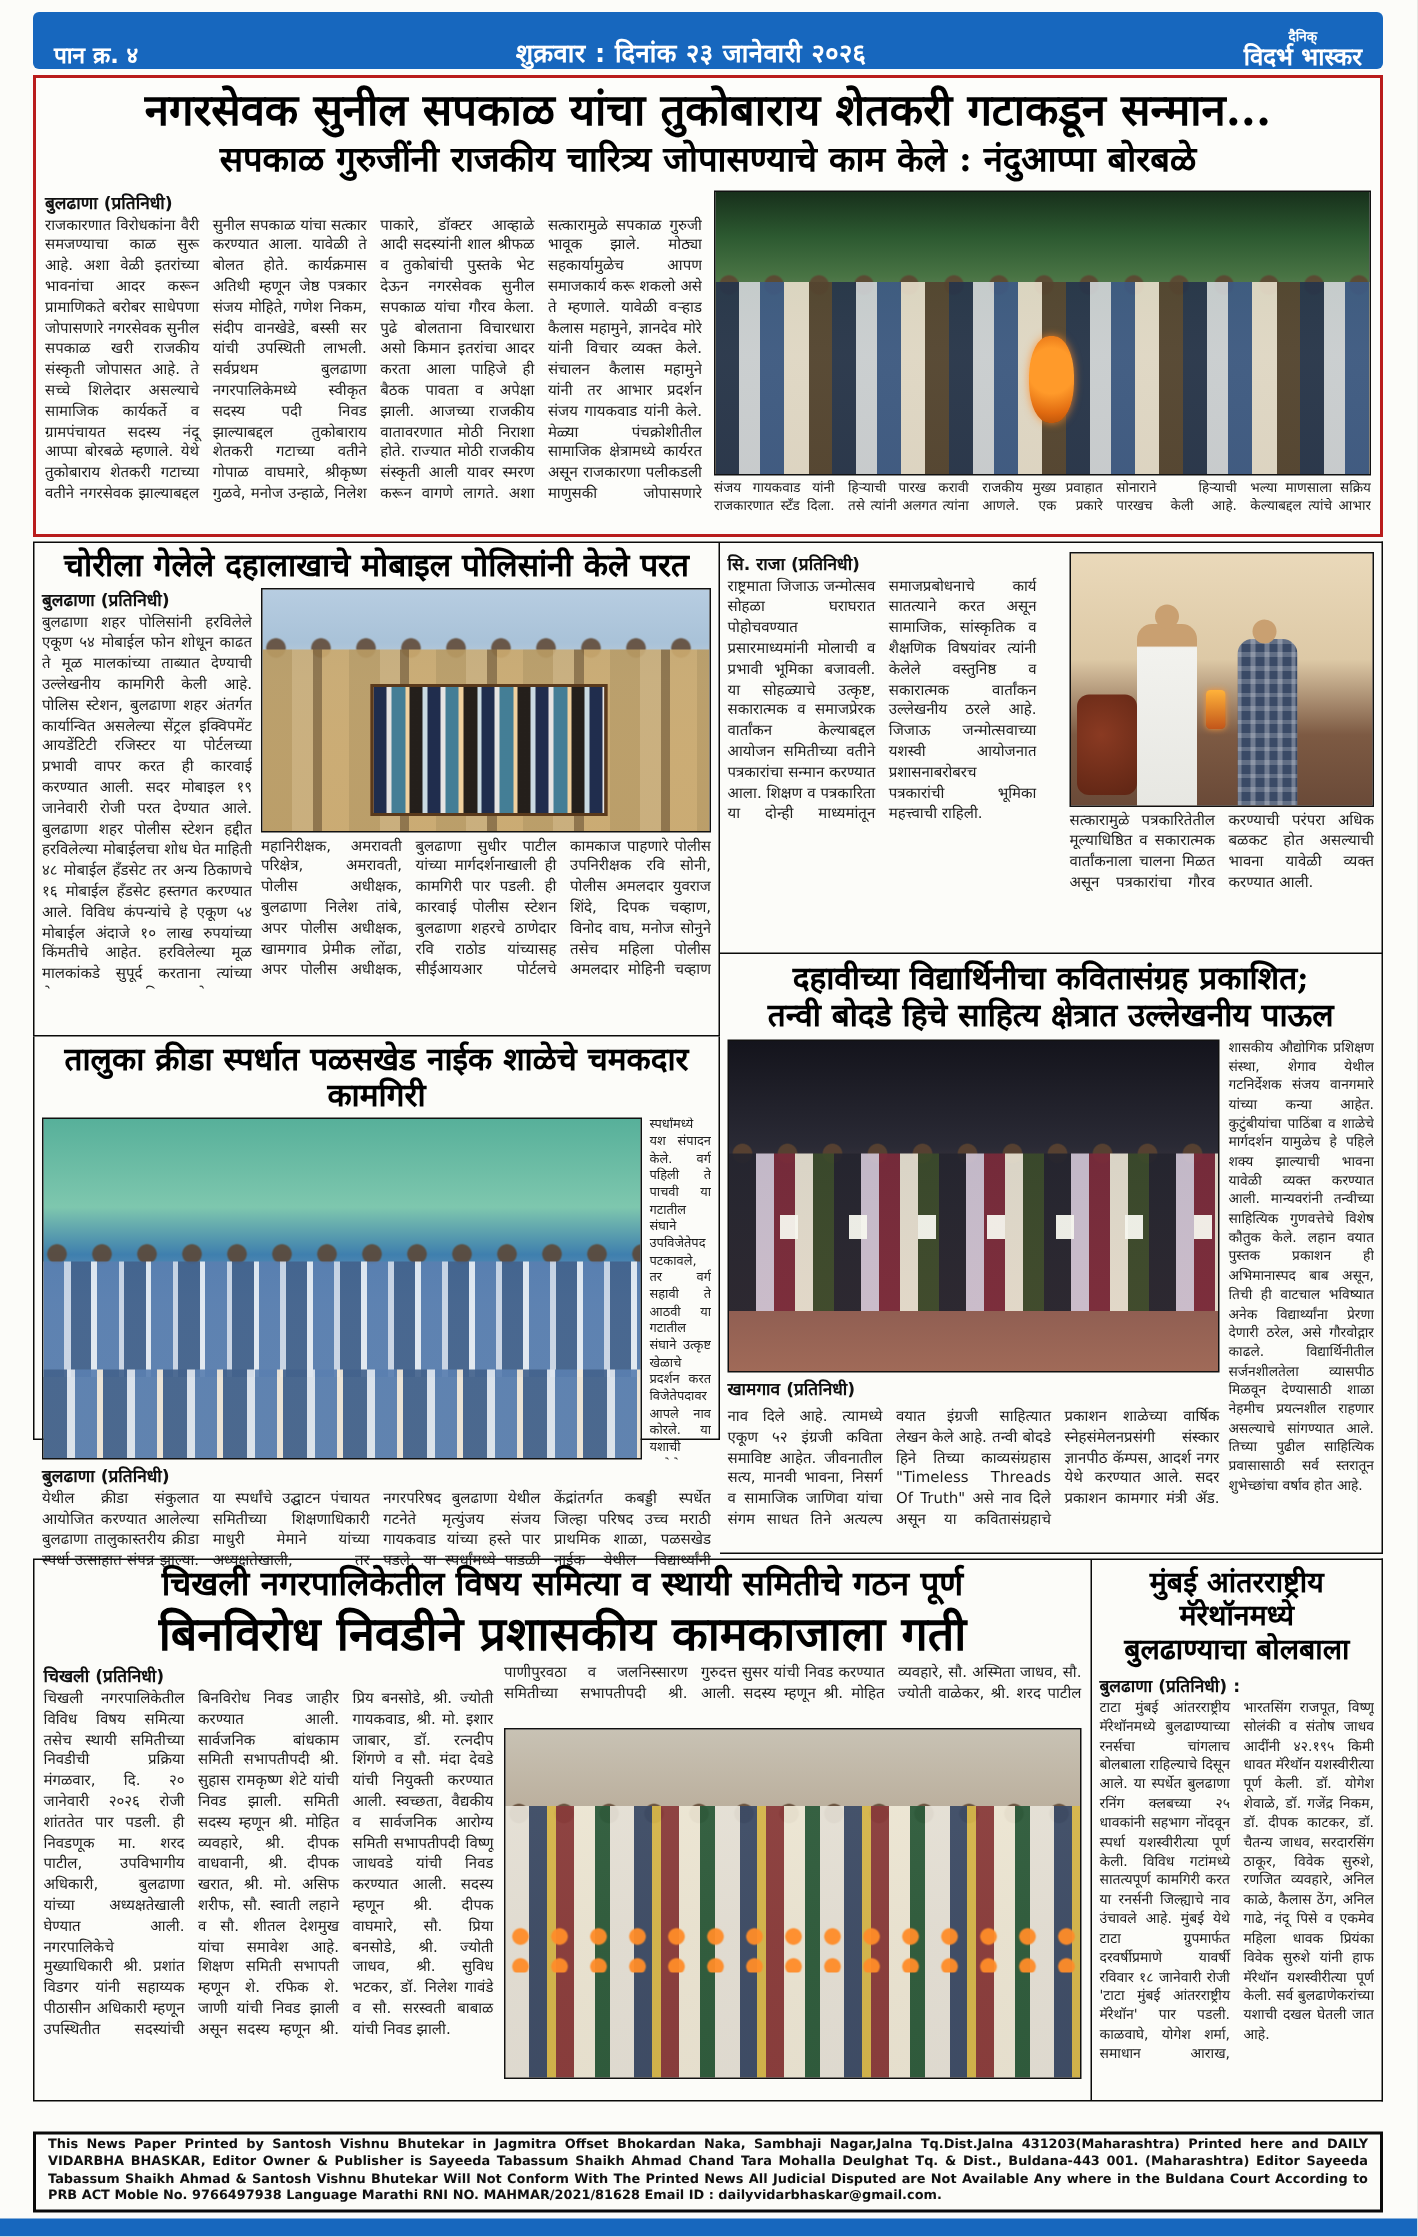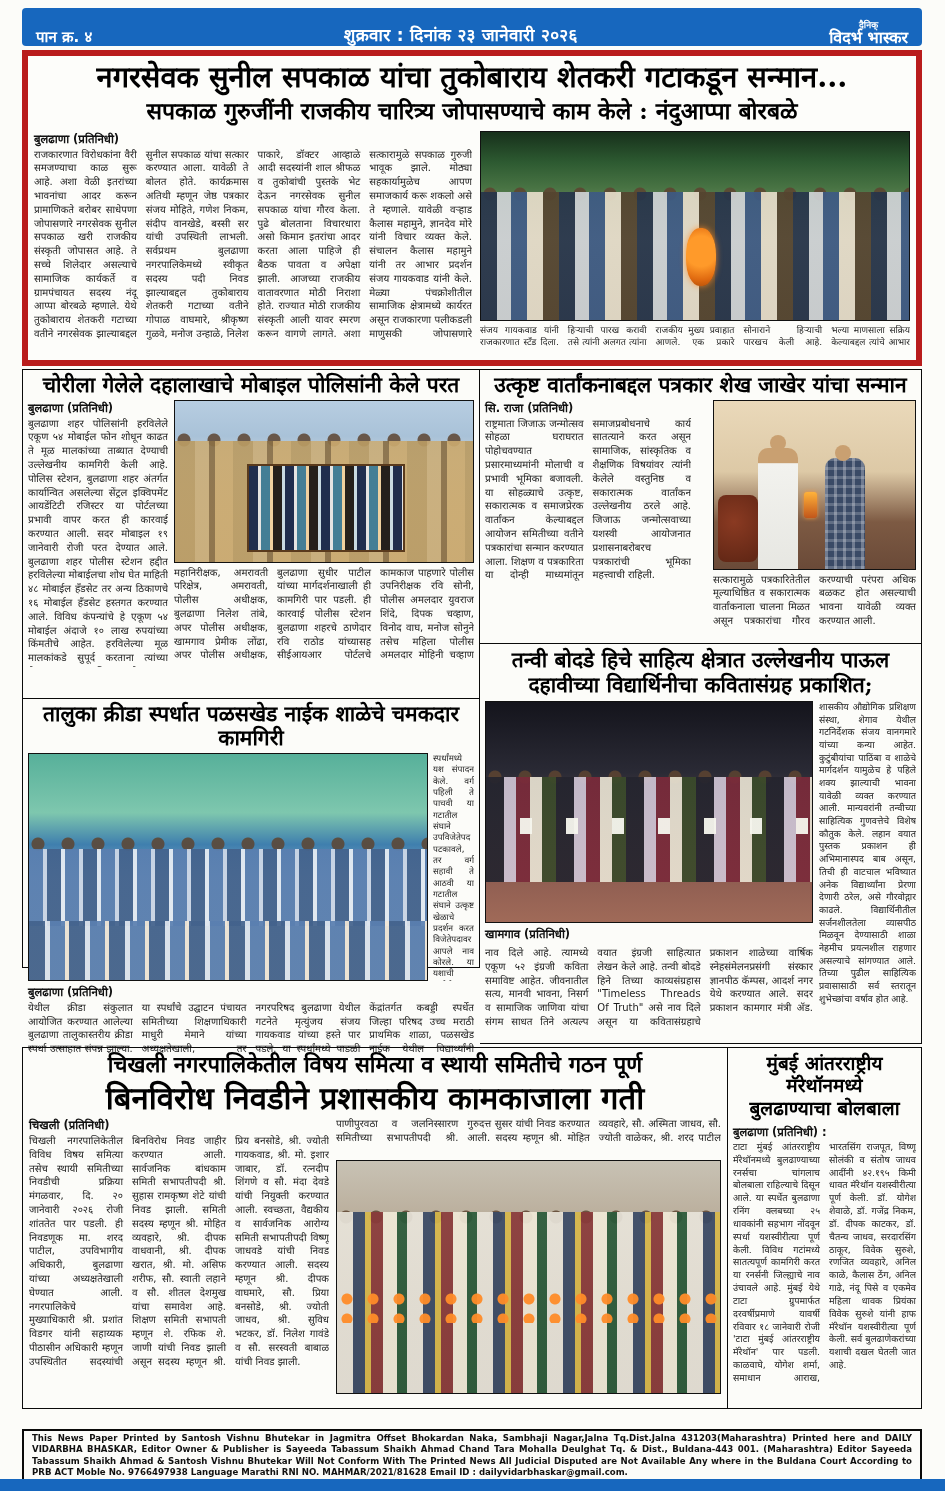--- a/index.html
+++ b/index.html
@@ -7,21 +7,21 @@
   .inner{position:absolute;left:22px;top:8px;width:900px;}
   
   .topbar{display:flex;align-items:flex-end;justify-content:space-between;height:38px;
     border-radius:4px;padding:0 14px;box-sizing:border-box;color:#fff;}
   .topbar .pn{font-size:15px;font-weight:bold;}
   .topbar .dt{font-size:17px;font-weight:bold;letter-spacing:.3px;}
   .mast{display:flex;flex-direction:column;align-items:center;line-height:1;}
   .mast .mt{font-size:9px;font-weight:bold;}
   .mast .mm{font-size:16px;font-weight:bold;}
   
-  .art{box-sizing:border-box;border:6px solid #b91c1c;background:#fdfdfa;}
+  .art{box-sizing:border-box;border:2px solid #b91c1c;background:#fdfdfa;}
   .hl{font-family:"DejaVu Serif",serif;color:#000;text-align:center;font-weight:bold;margin:0;}
   .byline{font-weight:bold;font-size:11.5px;color:#111;margin:0 0 2px 0;}
   .bodytx{font-size:10px;line-height:1.38;color:#1c1c1c;text-align:justify;word-break:break-word;}
   .cols{column-gap:9px;overflow:hidden;}
   .c2{column-count:2}.c3{column-count:3}.c4{column-count:4}.c5{column-count:5}
   .photo{position:relative;border:1.5px solid #111;overflow:hidden;box-sizing:border-box;}
   .crowd{position:absolute;left:0;right:0;opacity:.92;}
   .heads{position:absolute;left:0;right:0;height:18px;
     background-image:radial-gradient(circle at 9px 9px, #5d4430 6px, rgba(0,0,0,0) 7px);
     background-size:30px 18px;opacity:.85;}
@@ -185,41 +185,40 @@
             </div>
           </div>
           <p class="byline" style="margin-top:3px;">बुलढाणा (प्रतिनिधी)</p>
           <div class="bodytx cols c4" style="height:66px;">येथील क्रीडा संकुलात आयोजित करण्यात आलेल्या बुलढाणा तालुकास्तरीय क्रीडा स्पर्धा उत्साहात संपन्न झाल्या. या स्पर्धांचे उद्घाटन पंचायत समितीच्या शिक्षणाधिकारी माधुरी मेमाने यांच्या अध्यक्षतेखाली, तर नगरपरिषद बुलढाणा येथील गटनेते मृत्युंजय संजय गायकवाड यांच्या हस्ते पार पडले. या स्पर्धांमध्ये पाडळी केंद्रांतर्गत कबड्डी स्पर्धेत जिल्हा परिषद उच्च मराठी प्राथमिक शाळा, पळसखेड नाईक येथील विद्यार्थ्यांनी चमकदार कामगिरी केली. तालुकास्तरीय स्पर्धांमुळे विद्यार्थ्यांमध्ये क्रीडास्पर्धेंची आवड वाढीस लागली असून, भविष्यातील उत्कृष्ट खेळाडू घडविण्यास या उपक्रमातून निश्चितच चालना मिळणार आहे.</div>
         </section>
       </div>
 
       <div class="stackR">
 
         <section class="art2" style="height:275px;border-left:none;">
-          <h3 class="hl h3a">उत्कृष्ट वार्तांकनाबद्दल पत्रकार शेख जाखेर यांचा सन्मान</h3>
           <div class="patrow">
             <div class="patleft">
               <p class="byline">सि. राजा (प्रतिनिधी)</p>
               <div class="bodytx cols c2" style="height:212px;">राष्ट्रमाता जिजाऊ जन्मोत्सव सोहळा घराघरात पोहोचवण्यात प्रसारमाध्यमांनी मोलाची व प्रभावी भूमिका बजावली. या सोहळ्याचे उत्कृष्ट, सकारात्मक व समाजप्रेरक वार्तांकन केल्याबद्दल आयोजन समितीच्या वतीने पत्रकारांचा सन्मान करण्यात आला. शिक्षण व पत्रकारिता या दोन्ही माध्यमांतून समाजप्रबोधनाचे कार्य सातत्याने करत असून सामाजिक, सांस्कृतिक व शैक्षणिक विषयांवर त्यांनी केलेले वस्तुनिष्ठ व सकारात्मक वार्तांकन उल्लेखनीय ठरले आहे. जिजाऊ जन्मोत्सवाच्या यशस्वी आयोजनात प्रशासनाबरोबरच पत्रकारांची भूमिका महत्त्वाची राहिली.</div>
             </div>
             <div class="patright">
               <div class="photo ph-award">
                 <div class="chair"></div>
                 <div class="fig white"></div>
                 <div class="fig plaid"></div>
                 <div class="trophy"></div>
               </div>
               <div class="bodytx cols c2" style="height:56px;">सत्कारामुळे पत्रकारितेतील मूल्याधिष्ठित व सकारात्मक वार्तांकनाला चालना मिळत असून पत्रकारांचा गौरव करण्याची परंपरा अधिक बळकट होत असल्याची भावना यावेळी व्यक्त करण्यात आली.</div>
             </div>
           </div>
         </section>
 
         <section class="art2" style="height:400px;border-left:none;border-top:none;">
+          <h3 class="hl h3b">दहावीच्या विद्यार्थिनीचा  कवितासंग्रह प्रकाशित;</h3>
           <h3 class="hl h3b">तन्वी बोदडे हिचे साहित्य क्षेत्रात उल्लेखनीय पाऊल</h3>
-          <h3 class="hl h3b">दहावीच्या विद्यार्थिनीचा  कवितासंग्रह प्रकाशित;</h3>
           <div class="kavrow">
             <div class="kavleft">
               <div class="photo ph-stage">
                 <div class="heads"></div>
                 <div class="crowd"></div>
                 <div class="books"></div>
               </div>
               <p class="byline">खामगाव (प्रतिनिधी)</p>
               <div class="bodytx cols c3" style="height:92px;">नाव दिले आहे. त्यामध्ये एकूण ५२ इंग्रजी कविता समाविष्ट आहेत. जीवनातील सत्य, मानवी भावना, निसर्ग व सामाजिक जाणिवा यांचा संगम साधत तिने अत्यल्प वयात इंग्रजी साहित्यात लेखन केले आहे. तन्वी बोदडे हिने तिच्या काव्यसंग्रहास "Timeless Threads Of Truth" असे नाव दिले असून या कवितासंग्रहाचे प्रकाशन शाळेच्या वार्षिक स्नेहसंमेलनप्रसंगी संस्कार ज्ञानपीठ कॅम्पस, आदर्श नगर येथे करण्यात आले. सदर प्रकाशन कामगार मंत्री ॲड. आकाश फुंडकर यांच्या उपस्थितीत करण्यात आले.</div>
             </div>

